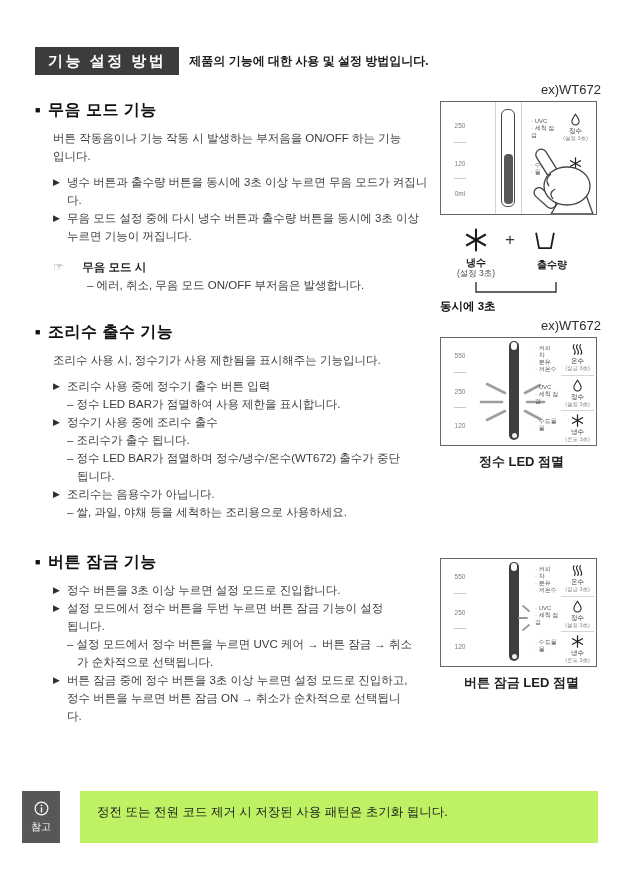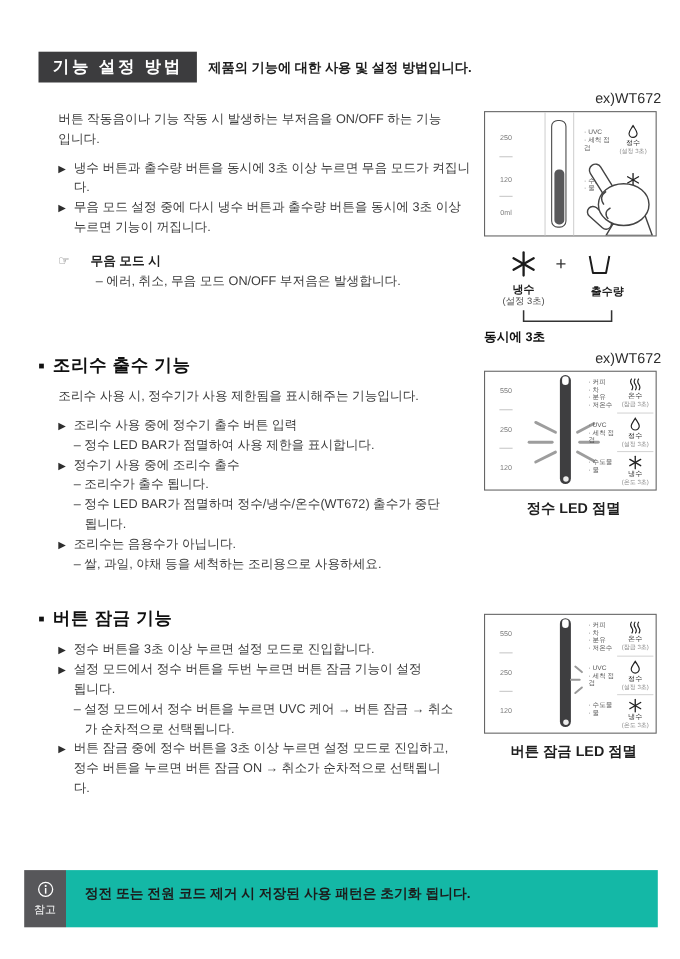--- a/index.html
+++ b/index.html
@@ -56,33 +56,34 @@
   .c-cup{position:absolute; left:94px; top:3px;}
   .c-l1{position:absolute; left:8px; top:28px; width:56px; text-align:center; font-size:10px; font-weight:600; color:#1e1e1e;}
   .c-s1{position:absolute; left:8px; top:40px; width:56px; text-align:center; font-size:8.5px; color:#4a4a4a;}
   .c-l2{position:absolute; left:86px; top:30px; width:52px; text-align:center; font-size:10px; font-weight:600; color:#1e1e1e;}
   .c-br{position:absolute; left:0; top:53px;}
   .c-cap{position:absolute; top:71px; width:100%; text-align:left; font-size:11.5px; font-weight:600; color:#111;}
   
   .footnote{position:absolute; top:791px; left:22px; width:576px; height:52px; display:flex;}
   .fn-badge{flex:none; width:38px; background:#57575a; color:#fff; display:flex; flex-direction:column;
     align-items:center; justify-content:center; gap:3px; font-size:10px;}
-  .fn-body{flex:1; background:#14b8a6; font-size:12.5px; font-weight:700; color:#1c1c1c; padding:13px 0 0 17px; box-sizing:border-box;}
+  .fn-body{flex:1; background:#bef264; font-size:12.5px; font-weight:400; color:#1c1c1c; padding:13px 0 0 17px; box-sizing:border-box;margin-left:20px;}
 </style>
 </head>
 <body>
 
 <div class="page">
 
   <div class="hdr">
     <div class="hdr-badge">기능 설정 방법</div>
     <div class="hdr-sub">제품의 기능에 대한 사용 및 설정 방법입니다.</div>
   </div>
 
   <section class="sec" style="top:100px">
+    <h2 class="sec-h"><span class="sq">■</span><span>무음 모드 기능</span></h2>
     <p class="intro narrow">버튼 작동음이나 기능 작동 시 발생하는 부저음을 ON/OFF 하는 기능입니다.</p>
     <div class="b">
         <span class="bm">▶</span>
         <span class="bt">냉수 버튼과 출수량 버튼을 동시에 3초 이상 누르면 무음 모드가 켜집니다.</span>
       </div>
     <div class="b">
         <span class="bm">▶</span>
         <span class="bt">무음 모드 설정 중에 다시 냉수 버튼과 출수량 버튼을 동시에 3초 이상 누르면 기능이 꺼집니다.</span>
       </div>
     <div class="noteline"><span class="nm">☞</span><span class="nt">무음 모드 시</span></div>

